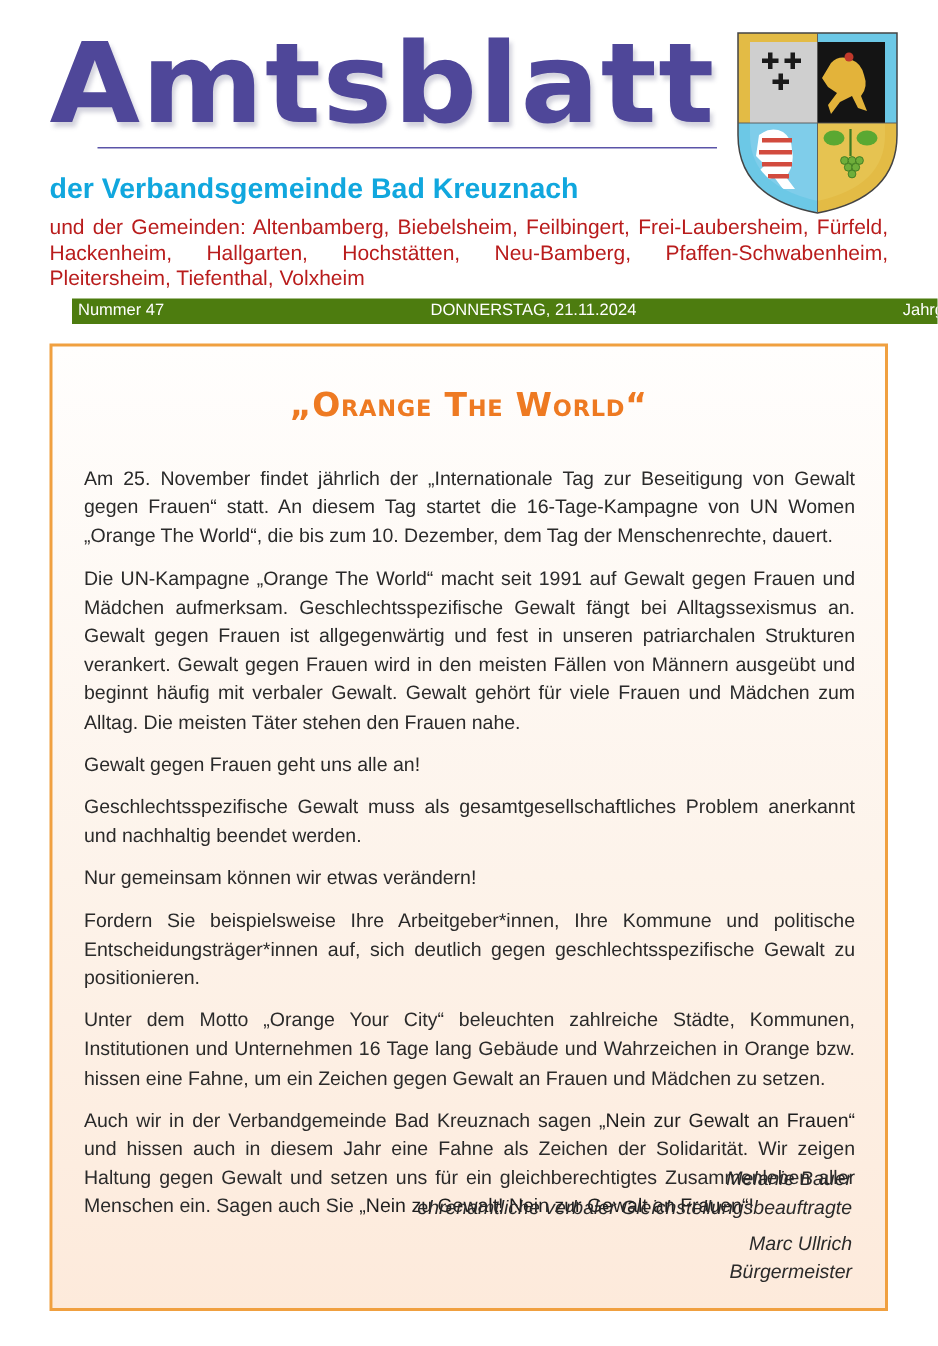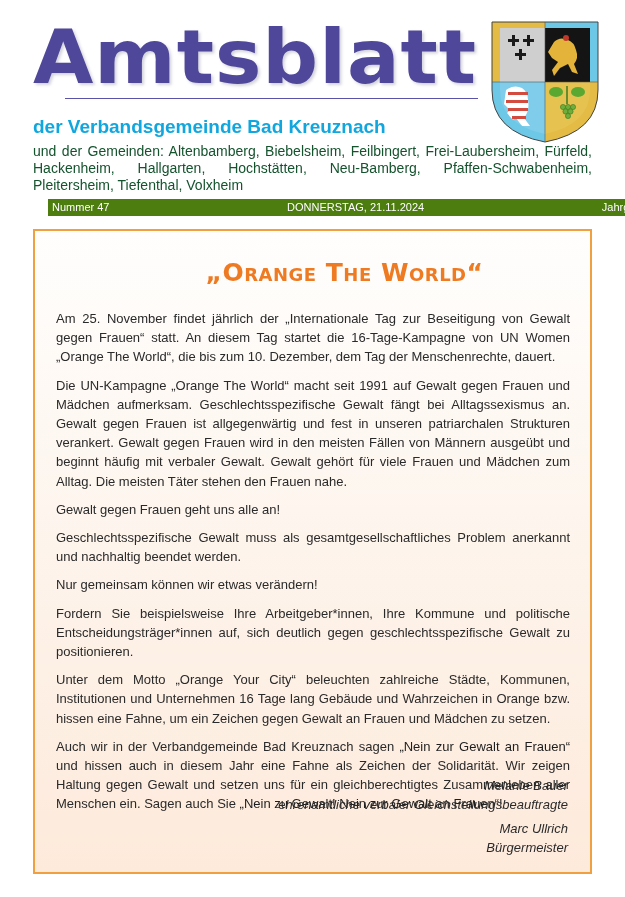--- a/index.html
+++ b/index.html
@@ -23,21 +23,21 @@
     position: absolute; left: 65px; top: 98px; width: 413px; height: 1px;
     background: #5a54a8;
   }
   .subtitle {
     position: absolute; left: 33px; top: 115px;
     font-size: 19px; font-weight: bold; color: #11a7de;
     line-height: 24px;
   }
   .municipalities {
     position: absolute; left: 33px; top: 143px; width: 559px;
-    font-size: 14px; line-height: 17px; color: #14532d;
+    font-size: 14px; line-height: 17px; color: #b91c1c;
     text-align: justify;
   }
   .crest {
     position: absolute; left: 490px; top: 20px; width: 110px; height: 124px;
   }
   .issue-bar {
     position: absolute; left: 48px; top: 199px; width: 619px; height: 17px;
     background: #4d7c0f;
     color: #ffffff; font-size: 11px; line-height: 17px;
     display: flex; justify-content: space-between; box-sizing: border-box;
@@ -47,22 +47,22 @@
   .article {
     position: absolute; left: 33px; top: 229px; width: 559px; height: 645px;
     box-sizing: border-box;
     border: 2px solid #f0a040;
     background: linear-gradient(to bottom, #fffefd 0%, #fdf3ea 55%, #fdeadb 100%);
   }
   .article-title {
     position: absolute; left: 0; top: 27px; width: 100%;
     text-align: center;
     font-family: "DejaVu Sans", sans-serif;
-    font-weight: bold; font-size: 25px; color: #ee7a22;
-    font-variant: small-caps; letter-spacing: 0.5px; margin-left: 32px;
+    font-weight: bold; font-size: 22px; color: #ee7a22;
+    font-variant: small-caps; letter-spacing: 0.5px;
   }
   .article-body {
     position: absolute; left: 21px; top: 78px; width: 514px;
     font-size: 13px; line-height: 19.2px; color: #2a2a2a;
   }
   .article-body p {
     margin: 0 0 9px 0; text-align: justify;
   }
   .article-body b { font-weight: normal; color: #1e1e1e; }
   .signatures {

